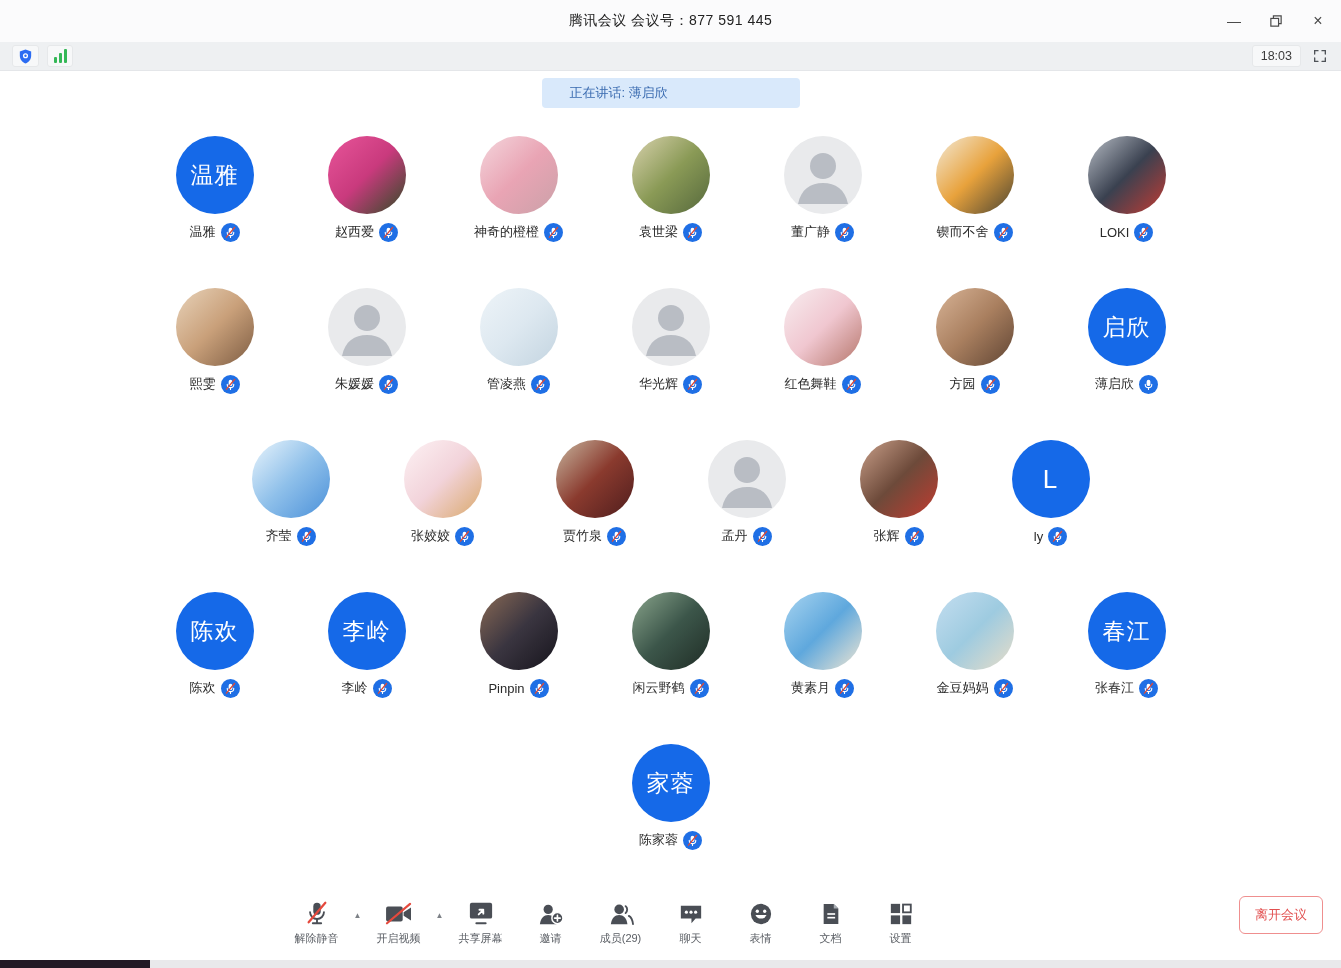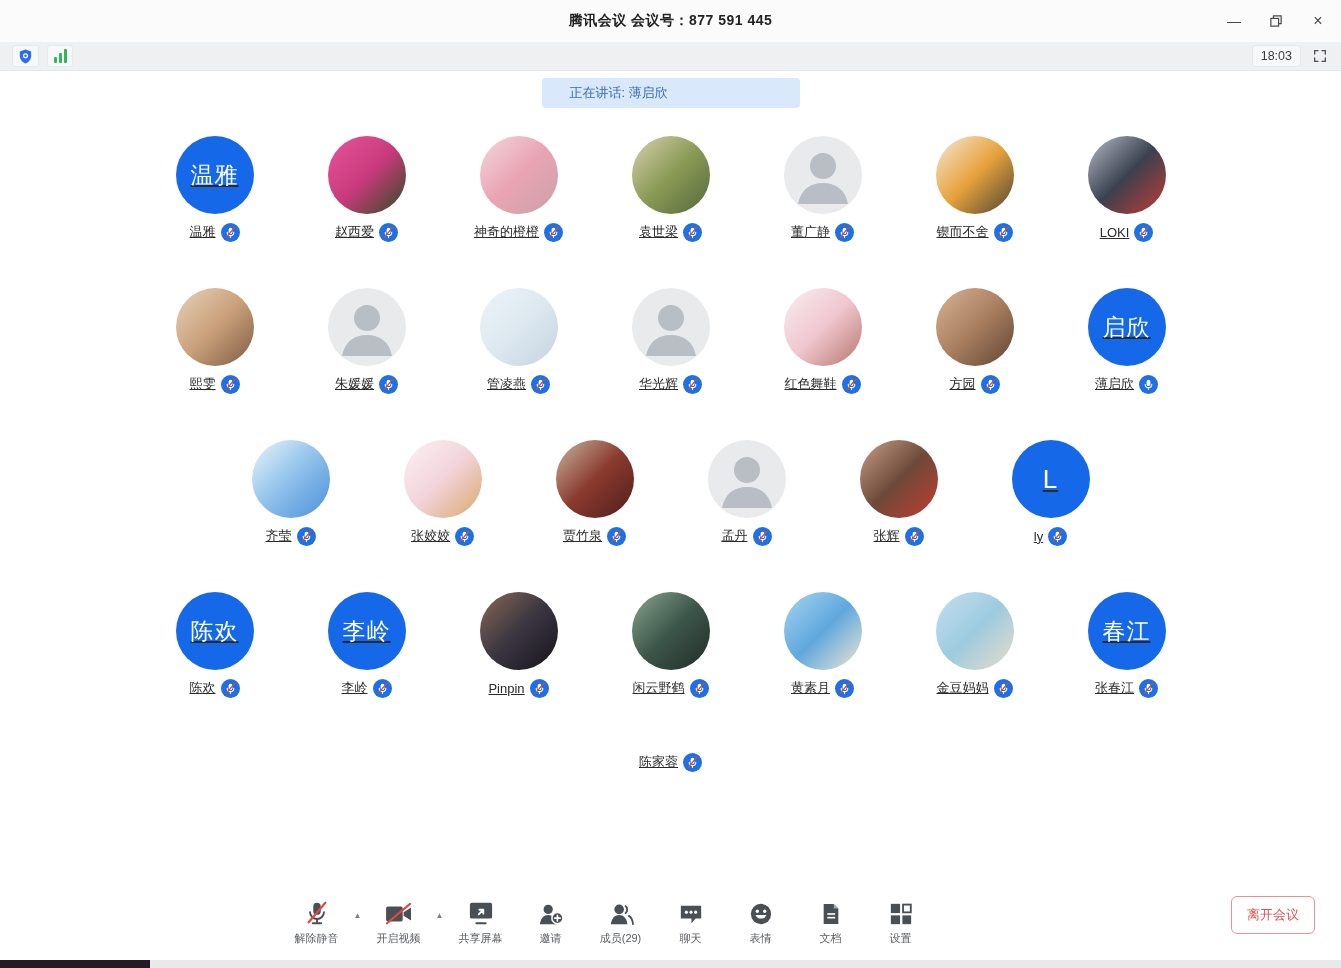--- a/index.html
+++ b/index.html
@@ -3,53 +3,53 @@
 <meta charset="utf-8">
 <style>
   * { margin:0; padding:0; box-sizing:border-box; }
   html,body { width:1341px; height:968px; }
   body {
     font-family:"Liberation Sans","DejaVu Sans",sans-serif;
     background:#ffffff; position:relative; overflow:hidden; color:#2b2b2b;
   }
   
   .titlebar { height:42px; background:#fbfbfc; display:flex; align-items:center; justify-content:center; position:relative; }
-  .title { font-size:14px; font-weight:700; color:#222; letter-spacing:.5px; }
+  .title { font-size:14px; font-weight:400; color:#222; letter-spacing:.5px; }
   .win-controls { position:absolute; right:14px; top:0; height:100%; display:flex; align-items:center; gap:24px; }
   .win-btn { width:18px; height:18px; display:flex; align-items:center; justify-content:center; color:#4a4a4a; font-size:14px; cursor:default; }
   
   .statusbar { height:29px; background:#eef0f2; border-bottom:1px solid #e4e6e9; display:flex; align-items:center; padding:0 12px; gap:8px; }
   .status-chip { background:#f7f8f9; border:1px solid #e6e8ea; border-radius:3px; height:22px; min-width:26px; display:flex; align-items:center; justify-content:center; padding:0 4px; }
   .status-right { margin-left:auto; display:flex; align-items:center; gap:10px; }
   .time-chip { background:#f7f8f9; border:1px solid #e6e8ea; border-radius:3px; height:22px; padding:0 8px; display:flex; align-items:center; font-size:12.5px; color:#3c3c3c;text-align:right; }
   .signal-bars { display:flex; align-items:flex-end; gap:2px; height:14px; }
   .signal-bars i { width:3px; background:#34b857; border-radius:1px; display:block; }
   .signal-bars i:nth-child(1){height:6px;} .signal-bars i:nth-child(2){height:10px;} .signal-bars i:nth-child(3){height:14px;}
   
   .banner { margin:7px auto 0; width:258px; height:30px; background:#d9e9fb; border-radius:4px;
     display:flex; align-items:center; padding-left:28px; font-size:13px; color:#3a6bb0; }
   
-  .grid { margin-top:28px;text-decoration:underline; }
+  .grid { margin-top:28px; }
   .grid-row { display:flex; justify-content:center; margin-bottom:46px; }
   .cell { width:152px; display:flex; flex-direction:column; align-items:center; cursor:default; }
   .avatar { width:78px; height:78px; border-radius:50%; display:flex; align-items:center; justify-content:center; overflow:hidden; flex:none; }
   .avatar.initials { background:#1569e8; color:#fff; font-size:23px; letter-spacing:1px; }
   .avatar.default { background:#e9eaec; }
   .name-row { margin-top:8px; display:flex; align-items:center; gap:5px; height:20px; }
   .pname { font-size:13px; color:#2b2b2b; white-space:nowrap; }
   .mic-badge { width:19px; height:19px; border-radius:50%; background:#1f6fe5; display:flex; align-items:center; justify-content:center; flex:none; }
   .mic-badge svg { width:15px; height:15px; }
   
   .toolbar-wrap { position:absolute; left:0; right:0; bottom:14px; height:56px; }
   .toolbar { position:absolute; left:50%; transform:translateX(calc(-50% - 62px)); display:flex; align-items:flex-end; }
   .tool { display:flex; flex-direction:column; align-items:center; justify-content:space-between; width:60px; margin:0 5px; background:none; border:none; cursor:default; }
   .tool .ticon { height:28px; display:flex; align-items:flex-end; justify-content:center; }
   .tool .tlabel { margin-top:5px; font-size:11px; color:#595d63; white-space:nowrap; }
   .caret { align-self:flex-end; margin-bottom:26px; font-size:8px; color:#7d8187; width:12px; text-align:center; cursor:default; }
-  .leave-btn { position:absolute; right:26px; bottom:20px; border:1px solid #ef8f8f; color:#e25050; background:#fff;
+  .leave-btn { position:absolute; right:18px; bottom:20px; border:1px solid #ef8f8f; color:#e25050; background:#fff;
     font-size:13px; padding:9px 15px; border-radius:6px; cursor:default; font-family:inherit; }
   
   .bottom-strip { position:absolute; bottom:0; left:0; width:100%; height:8px; background:#e9e9eb; }
   .bottom-strip-dark { position:absolute; bottom:0; left:0; width:150px; height:8px; background:#241a26; }
 </style>
 </head>
 <body>
 
 <div class="titlebar">
   <div class="title">腾讯会议 会议号：877 591 445</div>
@@ -495,20 +495,21 @@
               <path d="M6.8 11.8a5.2 5.2 0 0 0 10.4 0" stroke="#fff" stroke-width="1.8" fill="none" stroke-linecap="round"></path>
               <line x1="12" y1="17.3" x2="12" y2="19.8" stroke="#fff" stroke-width="1.8" stroke-linecap="round"></line>
               <line x1="5.5" y1="19.5" x2="18.5" y2="4" stroke="#d94a3a" stroke-width="2.1" stroke-linecap="round"></line>
             </svg>
           </span>
         </div>
       </div>
     </div>
     <div class="grid-row">
       <div class="cell">
+        <div class="avatar initials">家蓉</div>
         <div class="name-row">
           <span class="pname">陈家蓉</span>
           <span class="mic-badge">
             <svg viewBox="0 0 24 24">
               <rect x="9" y="4.5" width="6" height="10" rx="3" fill="#fff"></rect>
               <path d="M6.8 11.8a5.2 5.2 0 0 0 10.4 0" stroke="#fff" stroke-width="1.8" fill="none" stroke-linecap="round"></path>
               <line x1="12" y1="17.3" x2="12" y2="19.8" stroke="#fff" stroke-width="1.8" stroke-linecap="round"></line>
               <line x1="5.5" y1="19.5" x2="18.5" y2="4" stroke="#d94a3a" stroke-width="2.1" stroke-linecap="round"></line>
             </svg>
           </span>

